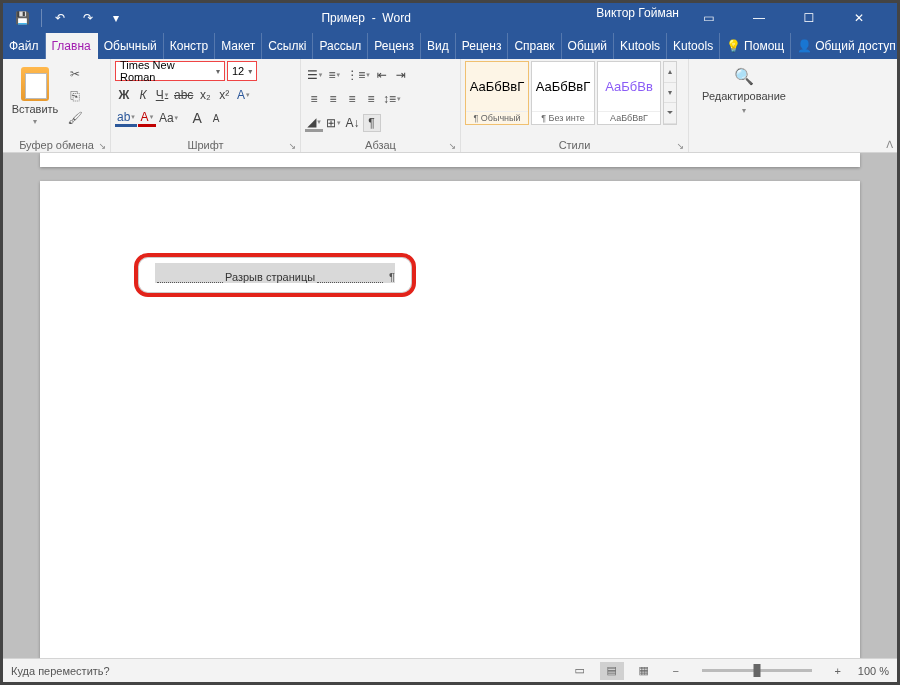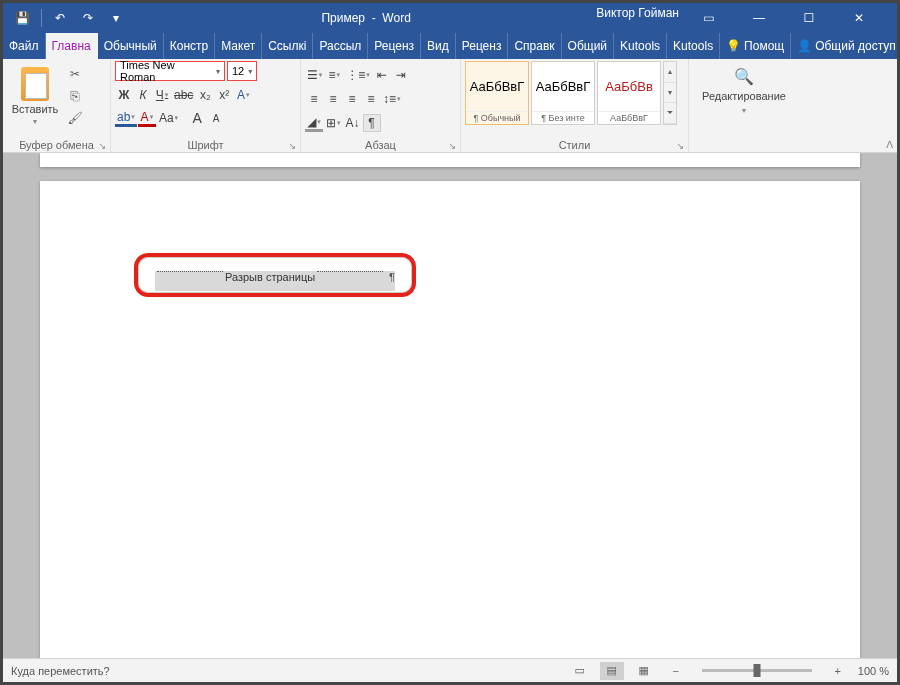--- a/index.html
+++ b/index.html
@@ -41,21 +41,21 @@
   .style-prev { flex: 1; display: flex; align-items: center; justify-content: center; font-size: 13px; font-family: Liberation Sans, sans-serif; }
   .style-name { font-size: 9px; color: #666; text-align: center; border-top: 1px solid #eee; padding: 1px 0; overflow: hidden; white-space: nowrap; }
   .style-nav { width: 14px; display: flex; flex-direction: column; border: 1px solid #d0d0d0; }
   .style-nav div { flex: 1; display: flex; align-items: center; justify-content: center; font-size: 8px; color: #666; cursor: pointer; border-bottom: 1px solid #e0e0e0; }
   .edit-btn { display: flex; flex-direction: column; align-items: center; width: 100px; padding-top: 6px; font-size: 11px; color: #444; cursor: pointer; gap: 4px; }
   .collapse { position: absolute; right: 4px; bottom: 2px; font-size: 10px; color: #888; cursor: pointer; }
   .document-area { flex: 1; background: #bfbfbf; overflow: hidden; position: relative; display: flex; flex-direction: column; align-items: center; }
   .page-edge { width: 820px; height: 14px; background: #fff; margin-top: 0; box-shadow: 0 1px 3px rgba(0,0,0,0.3); }
   .page { width: 820px; flex: 1; background: #fff; margin-top: 14px; box-shadow: 0 1px 3px rgba(0,0,0,0.3); position: relative; }
   .highlight { position: absolute; top: 72px; left: 94px; width: 282px; height: 44px; border: 4px solid #e2231a; border-radius: 14px; box-shadow: 0 0 0 1px rgba(0,0,0,0.2) inset; }
-  .pagebreak { position: absolute; top: 90px; left: 115px; width: 240px; height: 20px; background: #d9d9d9; display: flex; align-items: flex-start; font-size: 11px; color: #333; font-family: "Times New Roman", serif; }
+  .pagebreak { position: absolute; top: 82px; left: 115px; width: 240px; height: 20px; background: #d9d9d9; display: flex; align-items: flex-end; font-size: 11px; color: #333; font-family: "Times New Roman", serif; }
   .pagebreak .dots { flex: 1; border-bottom: 1px dotted #555; margin: 0 2px; height: 1px; }
   .pagebreak .pil { padding-left: 4px; color: #555; }
   .statusbar { height: 24px; background: #f3f3f3; border-top: 1px solid #d4d4d4; display: flex; align-items: center; font-size: 11px; color: #555; padding: 0 8px; gap: 8px; }
   .statusbar .spacer { flex: 1; }
   .viewbtn { width: 24px; height: 18px; display: flex; align-items: center; justify-content: center; cursor: pointer; color: #666; }
   .viewbtn.active { background: #d0d0d0; }
   .zoom-slider { width: 110px; height: 3px; background: #bbb; position: relative; margin: 0 6px; }
   .zoom-slider::before { content:""; position:absolute; left:50%; top:-4px; width:2px; height:11px; background:#888; }
   .zoom-thumb { position:absolute; left:50%; top:-5px; width:7px; height:13px; background:#666; transform:translateX(-50%); }
   .blueA { color: #2b579a; }
@@ -200,21 +200,21 @@
         <div class="styles-gallery">
           <div class="style-item sel">
             <div class="style-prev">АаБбВвГ</div>
             <div class="style-name">¶ Обычный</div>
           </div>
           <div class="style-item">
             <div class="style-prev">АаБбВвГ</div>
             <div class="style-name">¶ Без инте</div>
           </div>
           <div class="style-item">
-            <div class="style-prev" style="color:#b91c1c">АаБбВв</div>
+            <div class="style-prev" style="color:#8b5cf6">АаБбВв</div>
             <div class="style-name">АаБбВвГ</div>
           </div>
           <div class="style-nav">
             <div>▴</div>
             <div>▾</div>
             <div>⏷</div>
           </div>
         </div>
       </div>
       <div class="group-label">

